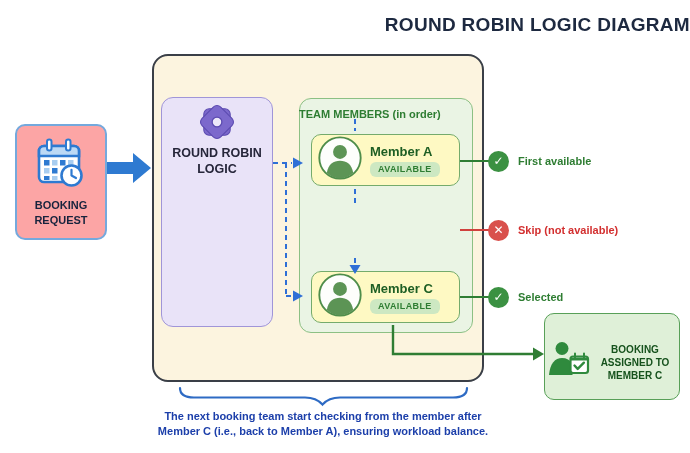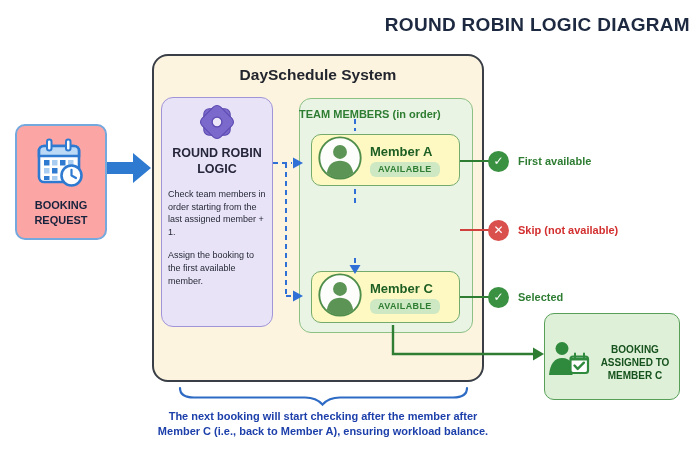--- a/index.html
+++ b/index.html
@@ -114,38 +114,33 @@
     <div class="booking-label">BOOKING REQUEST</div>
   </div>
 
   <div class="abs flow-arrow">
     <svg width="45" height="34" viewBox="0 0 45 34">
       <polygon points="0,11 26,11 26,2 44,17 26,32 26,23 0,23" fill="#2e7ad1"></polygon>
     </svg>
   </div>
 
   <div class="abs ds-box"></div>
-  <div class="abs ds-title">DaySchedule System</div>
 
   <div class="abs rr-box"></div>
   <div class="abs gear-wrap">
     <svg width="38" height="38" viewBox="0 0 36 36">
       <g fill="#7c69cc" stroke="#5b4ab0" stroke-width="1">
         <rect x="5.5" y="5.5" width="25" height="25" rx="5"></rect>
         <rect x="5.5" y="5.5" width="25" height="25" rx="5" transform="rotate(45 18 18)"></rect>
         <circle cx="18" cy="18" r="10.5" stroke="none"></circle>
       </g>
       <circle cx="18" cy="18" r="4.6" fill="#ece7f9" stroke="#5b4ab0" stroke-width="1.2"></circle>
     </svg>
   </div>
   <div class="abs rr-title">ROUND ROBIN LOGIC</div>
-  <div class="abs rr-body">
-    <div class="para">Check team members in order starting from the last assigned member + 1.</div>
-    <div class="para">Assign the booking to the first available member.</div>
-  </div>
 
   <div class="abs team-box"></div>
   <div class="abs team-header">TEAM MEMBERS (in order)</div>
 
   <div class="abs member-card v-available card-a">
     <span>
       <svg width="44" height="44" viewBox="0 0 40 40">
         <circle cx="20" cy="20" r="18.8" fill="#fdfefc" stroke="#4e8d4a" stroke-width="1.7"></circle>
         <circle cx="20" cy="14.5" r="6.3" fill="#5c9455"></circle>
         <path d="M8,33.5 C9.5,25.5 14,22.6 20,22.6 C26,22.6 30.5,25.5 32,33.5 C28.6,36.8 24.6,38.6 20,38.6 C15.4,38.6 11.4,36.8 8,33.5 Z" fill="#5c9455"></path>
@@ -222,17 +217,17 @@
         <path d="M29.5,24.5 l3.2,3.4 l6.2,-6.2" stroke="#2f8a3d" stroke-width="2.4" fill="none" stroke-linecap="round" stroke-linejoin="round"></path>
       </svg>
     </span>
     <div class="result-label">
       <div>BOOKING ASSIGNED TO</div>
       <div>MEMBER C</div>
     </div>
   </div>
 
   <div class="abs caption">
-    <div>The next booking will start checking after the member after</div>
+    <div>The next booking team start checking from the member after</div>
     <div>Member C (i.e., back to Member A), ensuring workload balance.</div>
   </div>
 
 </div>
 
 </body></html>

